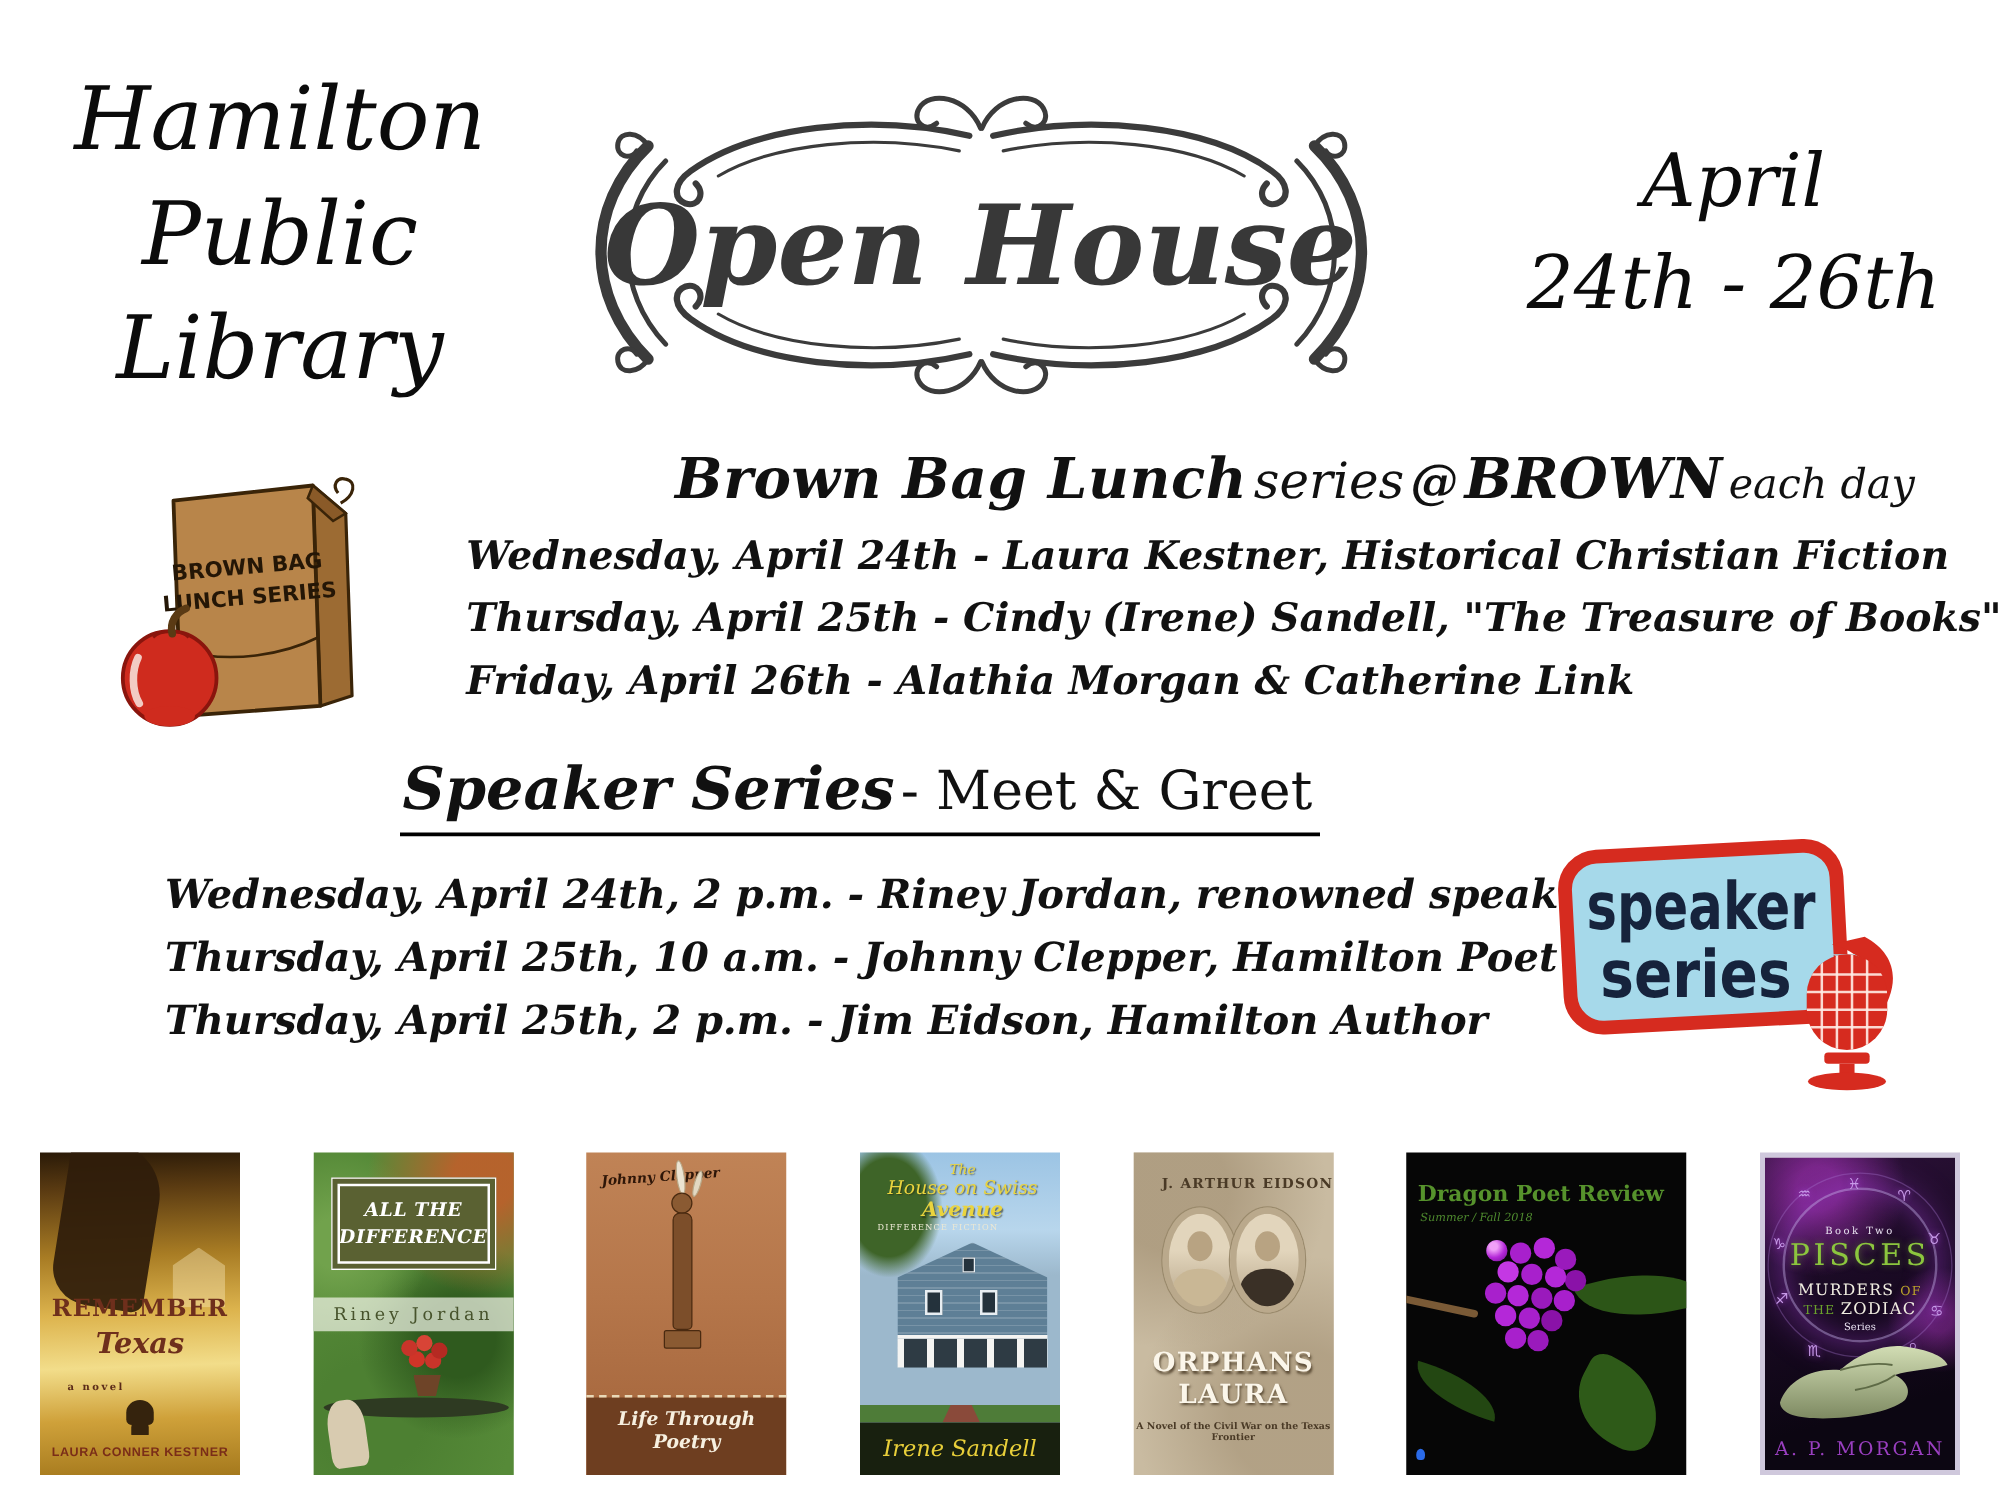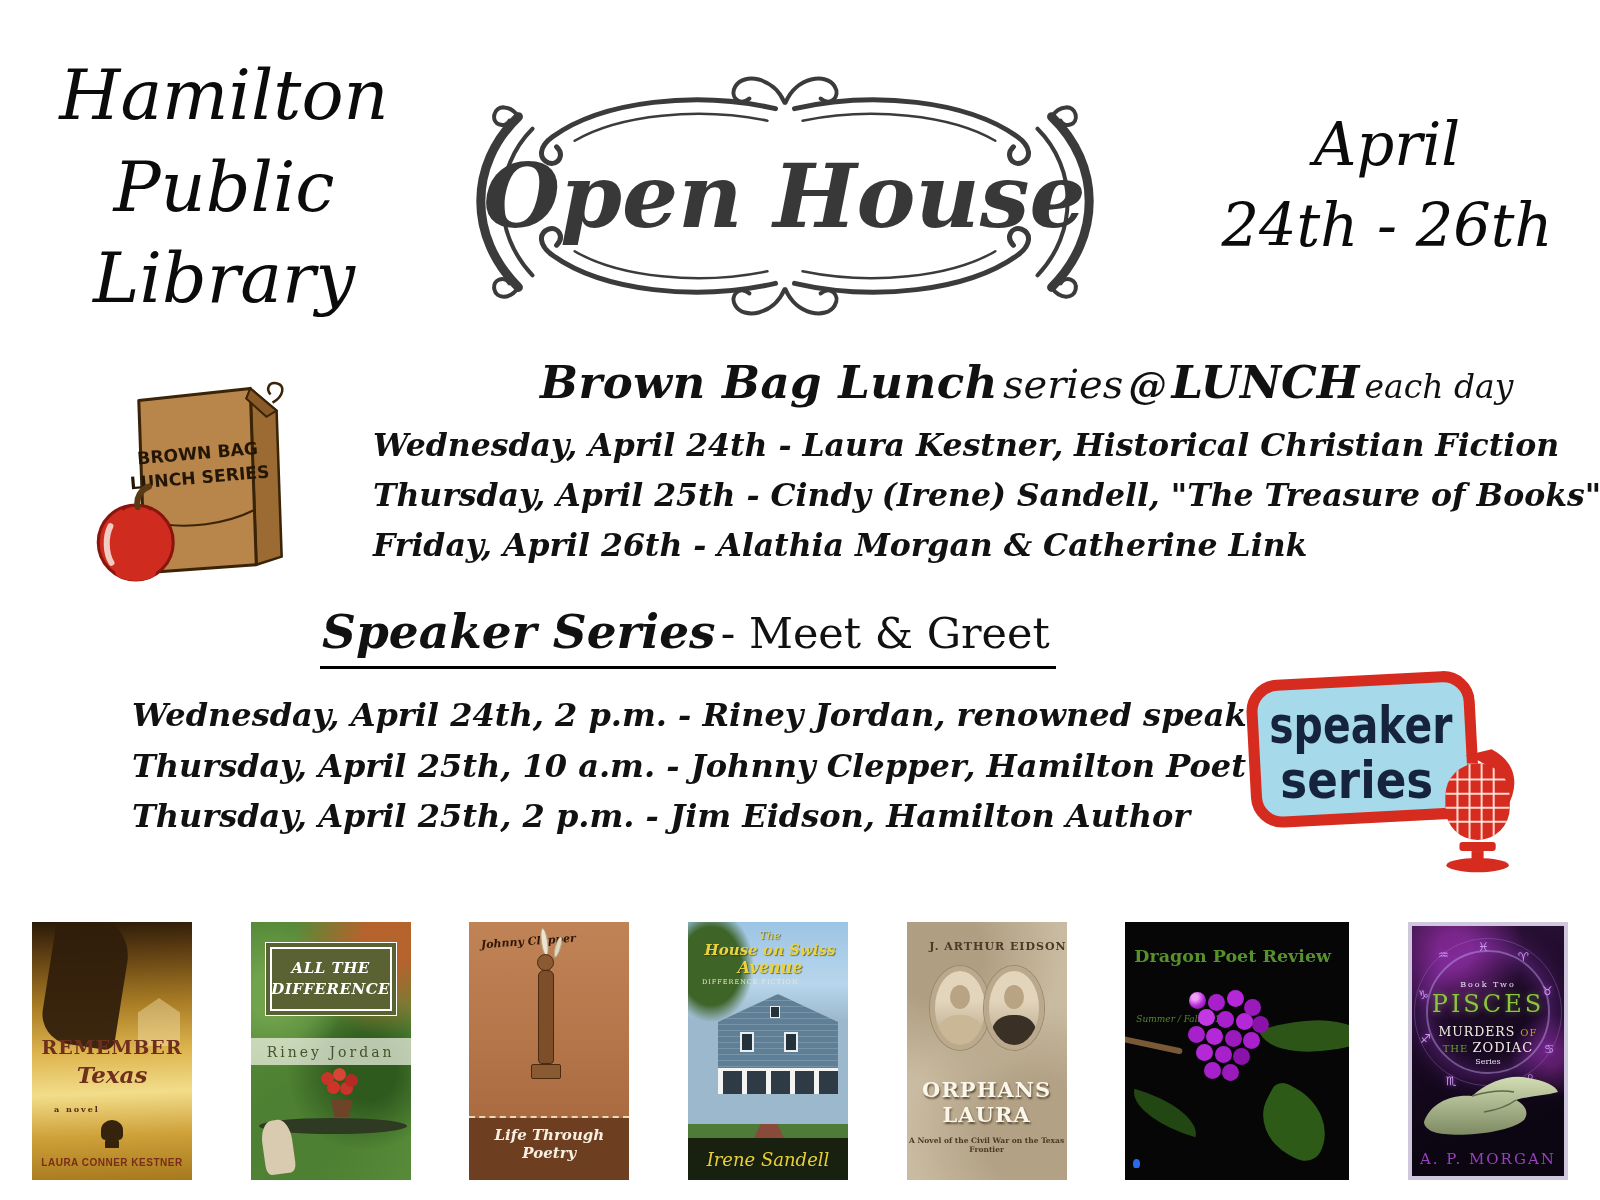--- a/index.html
+++ b/index.html
@@ -114,21 +114,21 @@
     border-top:3px solid #f4f4f2; }
   .b4-grass { bottom:42px; left:0; right:0; height:14px; background:#4e7c38; }
   .b4-path { bottom:42px; left:66px; width:30px; height:14px; background:#8a4a3a;
     clip-path:polygon(22% 0,78% 0,100% 100%,0 100%); }
   .b4-band { bottom:0; left:0; right:0; height:42px; background:#18200f;
     display:flex; align-items:center; justify-content:center; }
   .b4-band span { font-size:18px; font-style:italic; color:#e8cf3a; }
   .b4-title { top:8px; left:8px; right:4px; text-align:center; color:#ead43e;
     font-style:italic; line-height:1.1; text-shadow:1px 1px 1px rgba(40,40,20,.6); }
   .b4-title .t-pre { font-size:11px; display:block; }
-  .b4-title .t-1 { font-size:15px; font-weight:bold; display:block; }
+  .b4-title .t-1 { font-size:15px; font-weight:normal; display:block; }
   .b4-title .t-2 { font-size:16px; font-weight:bold; display:block; }
   .b4-genre { top:56px; left:14px; font-size:6.5px; color:#ece8d4; letter-spacing:1px; }
 
   
   .b5 { width:160px; background:
     radial-gradient(circle at 18% 12%, rgba(150,130,100,.5) 0 18%, transparent 48%),
     radial-gradient(circle at 82% 82%, rgba(150,130,100,.45) 0 22%, transparent 52%),
     #c9bba1; }
   .b5-author { top:18px; width:100%; text-align:right; font-size:11px; color:#4a3a26;
     letter-spacing:1px; font-weight:bold; }
@@ -146,21 +146,21 @@
     border-radius:46% 46% 0 0; background:#3a3026; }
   .b5-title { top:156px; width:100%; text-align:center; font-size:21px; font-weight:bold;
     color:#fbf6ea; letter-spacing:1px; line-height:1.18;
     text-shadow:1px 2px 2px rgba(60,45,25,.75); }
   .b5-sub { top:214px; width:100%; text-align:center; font-size:7.5px; font-weight:bold;
     color:#4a3a26; }
 
   
   .b6 { width:224px; background:#060606; }
   .b6-title { top:24px; left:9px; right:2px; font-size:17.5px; font-weight:bold; color:#56922c; }
-  .b6-sub { top:48px; left:11px; font-size:9px; font-style:italic; color:#4e8a2e;margin-top:44px; }
+  .b6-sub { top:48px; left:11px; font-size:9px; font-style:italic; color:#4e8a2e; }
   .b6-branch { left:-6px; top:120px; width:64px; height:6px; background:#7a5a36;
     border-radius:3px; transform:rotate(12deg); }
   .b6-leaf1 { right:-14px; top:92px; width:100px; height:44px; background:#2c5517;
     border-radius:0 100% 0 100%; transform:rotate(-18deg); }
   .b6-leaf2 { left:4px; bottom:52px; width:72px; height:30px; background:#234712;
     border-radius:0 100% 0 100%; transform:rotate(16deg); }
   .b6-leaf3 { right:18px; bottom:26px; width:72px; height:62px; background:#2e5a18;
     border-radius:20% 80% 30% 70%; transform:rotate(28deg); }
   .b6-berries { left:64px; top:70px; width:17px; height:17px; border-radius:50%;
     background:radial-gradient(circle at 35% 30%, #f0a0f8 0 3px, #b428d8 9px, #6a0e8a);
@@ -261,21 +261,21 @@
         <path d="M42,150 C48,144 64,144 70,150" stroke="#8a150d" stroke-width="2" fill="none"></path>
         <path d="M57,147 C55,138 60,130 68,127" stroke="#5a3a14" stroke-width="6" fill="none" stroke-linecap="round"></path>
       </g>
     </svg>
   </div>
 
   <div id="bbl-heading" class="abs">
     <span class="h-main">Brown Bag Lunch</span>
     <span class="h-mid">series</span>
     <span class="h-at">@</span>
-    <span class="h-noon">LUNCH</span>
+    <span class="h-noon">BROWN</span>
     <span class="h-suffix">each day</span>
   </div>
 
   <div id="bbl-schedule" class="abs">
     <div class="line">Wednesday, April 24th - Laura Kestner, Historical Christian Fiction</div>
     <div class="line">Thursday, April 25th - Cindy (Irene) Sandell, "The Treasure of Books"</div>
     <div class="line">Friday, April 26th - Alathia Morgan &amp; Catherine Link</div>
   </div>
 
   <div id="ss-heading" class="abs">

